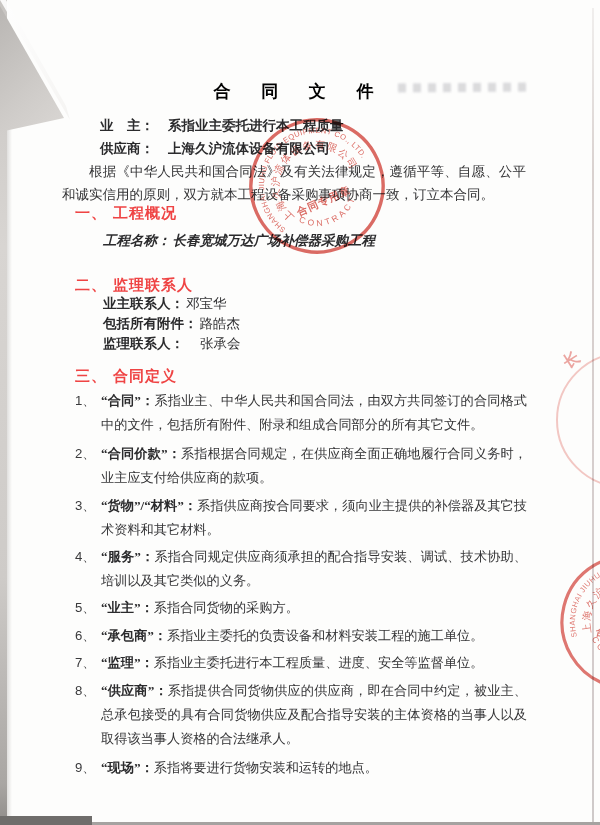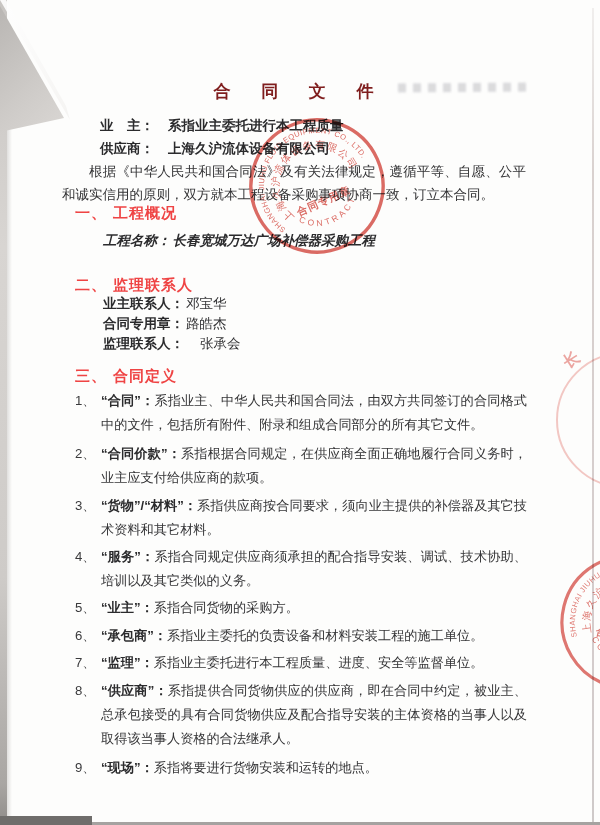--- a/index.html
+++ b/index.html
@@ -23,37 +23,37 @@
   .right-edge{position:absolute;left:592px;top:8px;width:2px;height:817px;
     background:linear-gradient(180deg,rgba(190,180,178,.2),#d9d1cf 20%,#d4cccc 80%,rgba(160,150,150,.5));}
   .bottom-strip{position:absolute;left:0;top:822px;width:600px;height:3px;background:#a5a2a0;}
   .bottom-corner{position:absolute;left:0;top:816px;width:92px;height:9px;background:#6f6d6b;}
   .ghost-smudge{position:absolute;left:398px;top:83px;width:128px;height:9px;
     background:repeating-linear-gradient(90deg,rgba(140,140,148,.30) 0 8px,rgba(140,140,148,0) 8px 15px);
     filter:blur(1.3px);transform:rotate(-.4deg);}
   
   .abs{position:absolute;}
   .title{left:0;top:80px;width:600px;text-align:center;font-size:17px;font-weight:bold;
-    letter-spacing:13px;color:#7f1d1d;}
+    letter-spacing:13px;color:#000000;}
   .party{left:100px;font-size:13.5px;font-weight:bold;color:#2b2b2d;}
   .party .val{margin-left:14px;}
   .preamble{left:62px;top:161px;width:464px;font-size:13.5px;line-height:22.5px;
     text-align:justify;text-indent:2em;color:#333335;}
   .sec-head{left:75px;font-size:15px;font-weight:bold;color:#ef4444;letter-spacing:1px;}
   .sec-head .sec-title{margin-left:6px;}
   .sub-row{left:103px;font-size:13.5px;color:#333335;}
   .sub-row .lbl{font-weight:bold;color:#2b2b2d;}
   .sub-row.strong .val{font-weight:bold;color:#2b2b2d;}
   .sub-row .val{margin-left:2px;}
   .sub-row.gap .val{margin-left:16px;}
   .def{left:75px;width:452px;font-size:13.2px;line-height:24px;color:#343436;
     display:flex;align-items:flex-start;}
   .def .num{flex:0 0 26px;color:#3a3a3c;}
   .def .body{flex:1;text-align:justify;}
-  .def .term{font-weight:bold;color:#2b2b2d;}
+  .def .term{font-weight:bold;color:#2b2b2d;font-family:Liberation Serif, serif;}
   
   .stamp{mix-blend-mode:multiply;}
   .stamp-main{position:absolute;left:242px;top:111px;width:150px;height:150px;
     color:#d85а50;color:#d85850;transform:rotate(-24deg);opacity:.88;}
   .stamp-edge{position:absolute;left:553px;top:547px;width:150px;height:150px;
     color:#d8564e;transform:rotate(14deg);opacity:.8;}
   .stamp-faint-circle{position:absolute;left:556px;top:352px;width:132px;height:132px;
     border:2px solid rgba(228,120,112,.4);border-radius:50%;}
   .stamp-faint-char{position:absolute;left:564px;top:350px;font-size:16px;
     color:rgba(222,92,86,.55);transform:rotate(-32deg);font-weight:bold;}
@@ -92,21 +92,21 @@
     <span class="lbl">工程名称：</span><span class="val">长春宽城万达广场补偿器采购工程</span>
   </div>
 
   <div class="abs sec-head" style="top:276px;">
     <span>二、</span><span class="sec-title">监理联系人</span>
   </div>
   <div class="abs sub-row" style="top:295px;">
     <span class="lbl">业主联系人：</span><span class="val">邓宝华</span>
   </div>
   <div class="abs sub-row" style="top:315px;">
-    <span class="lbl">合同专用章：</span><span class="val">路皓杰</span>
+    <span class="lbl">包括所有附件：</span><span class="val">路皓杰</span>
   </div>
   <div class="abs sub-row gap" style="top:335px;text-align:center;">
     <span class="lbl">监理联系人：</span><span class="val">张承会</span>
   </div>
 
   <div class="abs sec-head" style="top:367px;">
     <span>三、</span><span class="sec-title">合同定义</span>
   </div>
 
   <div class="abs def" style="top:389px;">

